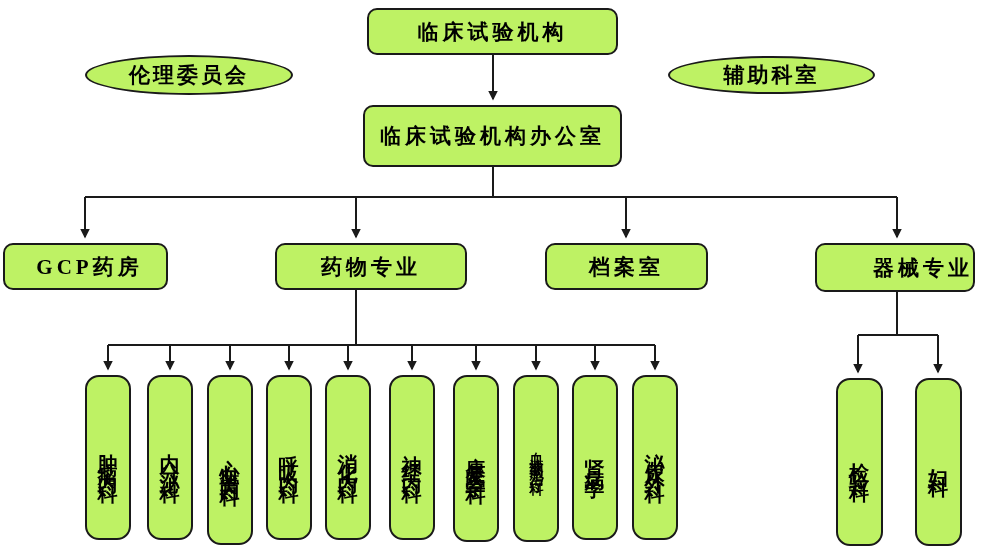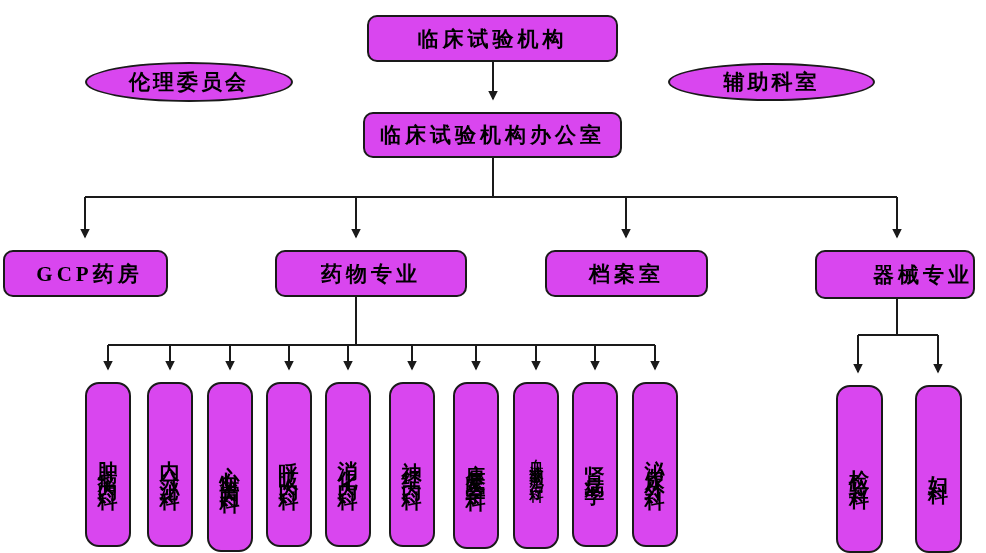--- a/index.html
+++ b/index.html
@@ -17,30 +17,29 @@
     position: absolute;
     left: 0; top: 0;
     pointer-events: none;
     z-index: 0;
   }
   .node {
     position: absolute;
     box-sizing: border-box;
     border: 2px solid #1a1a1a;
     border-radius: 10px;
-    background: #d946ef;
+    background: #bef264;
     display: flex;
     align-items: center;
     justify-content: center;
     font-size: 21px;
     letter-spacing: 4px;
     text-align: center;
     z-index: 1;
     white-space: nowrap;
-    margin-top: 7px;
   }
   .ellipse {
     border-radius: 50%;
     letter-spacing: 3px;
     align-items: center;
   }
   .vbox {
     border-radius: 14px;
   }
   .vtext {
@@ -100,21 +99,21 @@
   </div>
 
   <div class="node ellipse" style="left:85px; top:55px; width:208px; height:40px;">
     <span>伦理委员会</span>
   </div>
 
   <div class="node ellipse" style="left:668px; top:56px; width:207px; height:38px;">
     <span>辅助科室</span>
   </div>
 
-  <div class="node" style="left:363px; top:105px; width:259px; height:46px;">
+  <div class="node" style="left:363px; top:105px; width:259px; height:62px;">
     <span>临床试验机构办公室</span>
   </div>
 
   <div class="node" style="left:3px; top:243px; width:165px; height:47px;padding-left:8px;">
     <span>GCP药房</span>
   </div>
 
   <div class="node" style="left:275px; top:243px; width:192px; height:47px;">
     <span>药物专业</span>
   </div>

